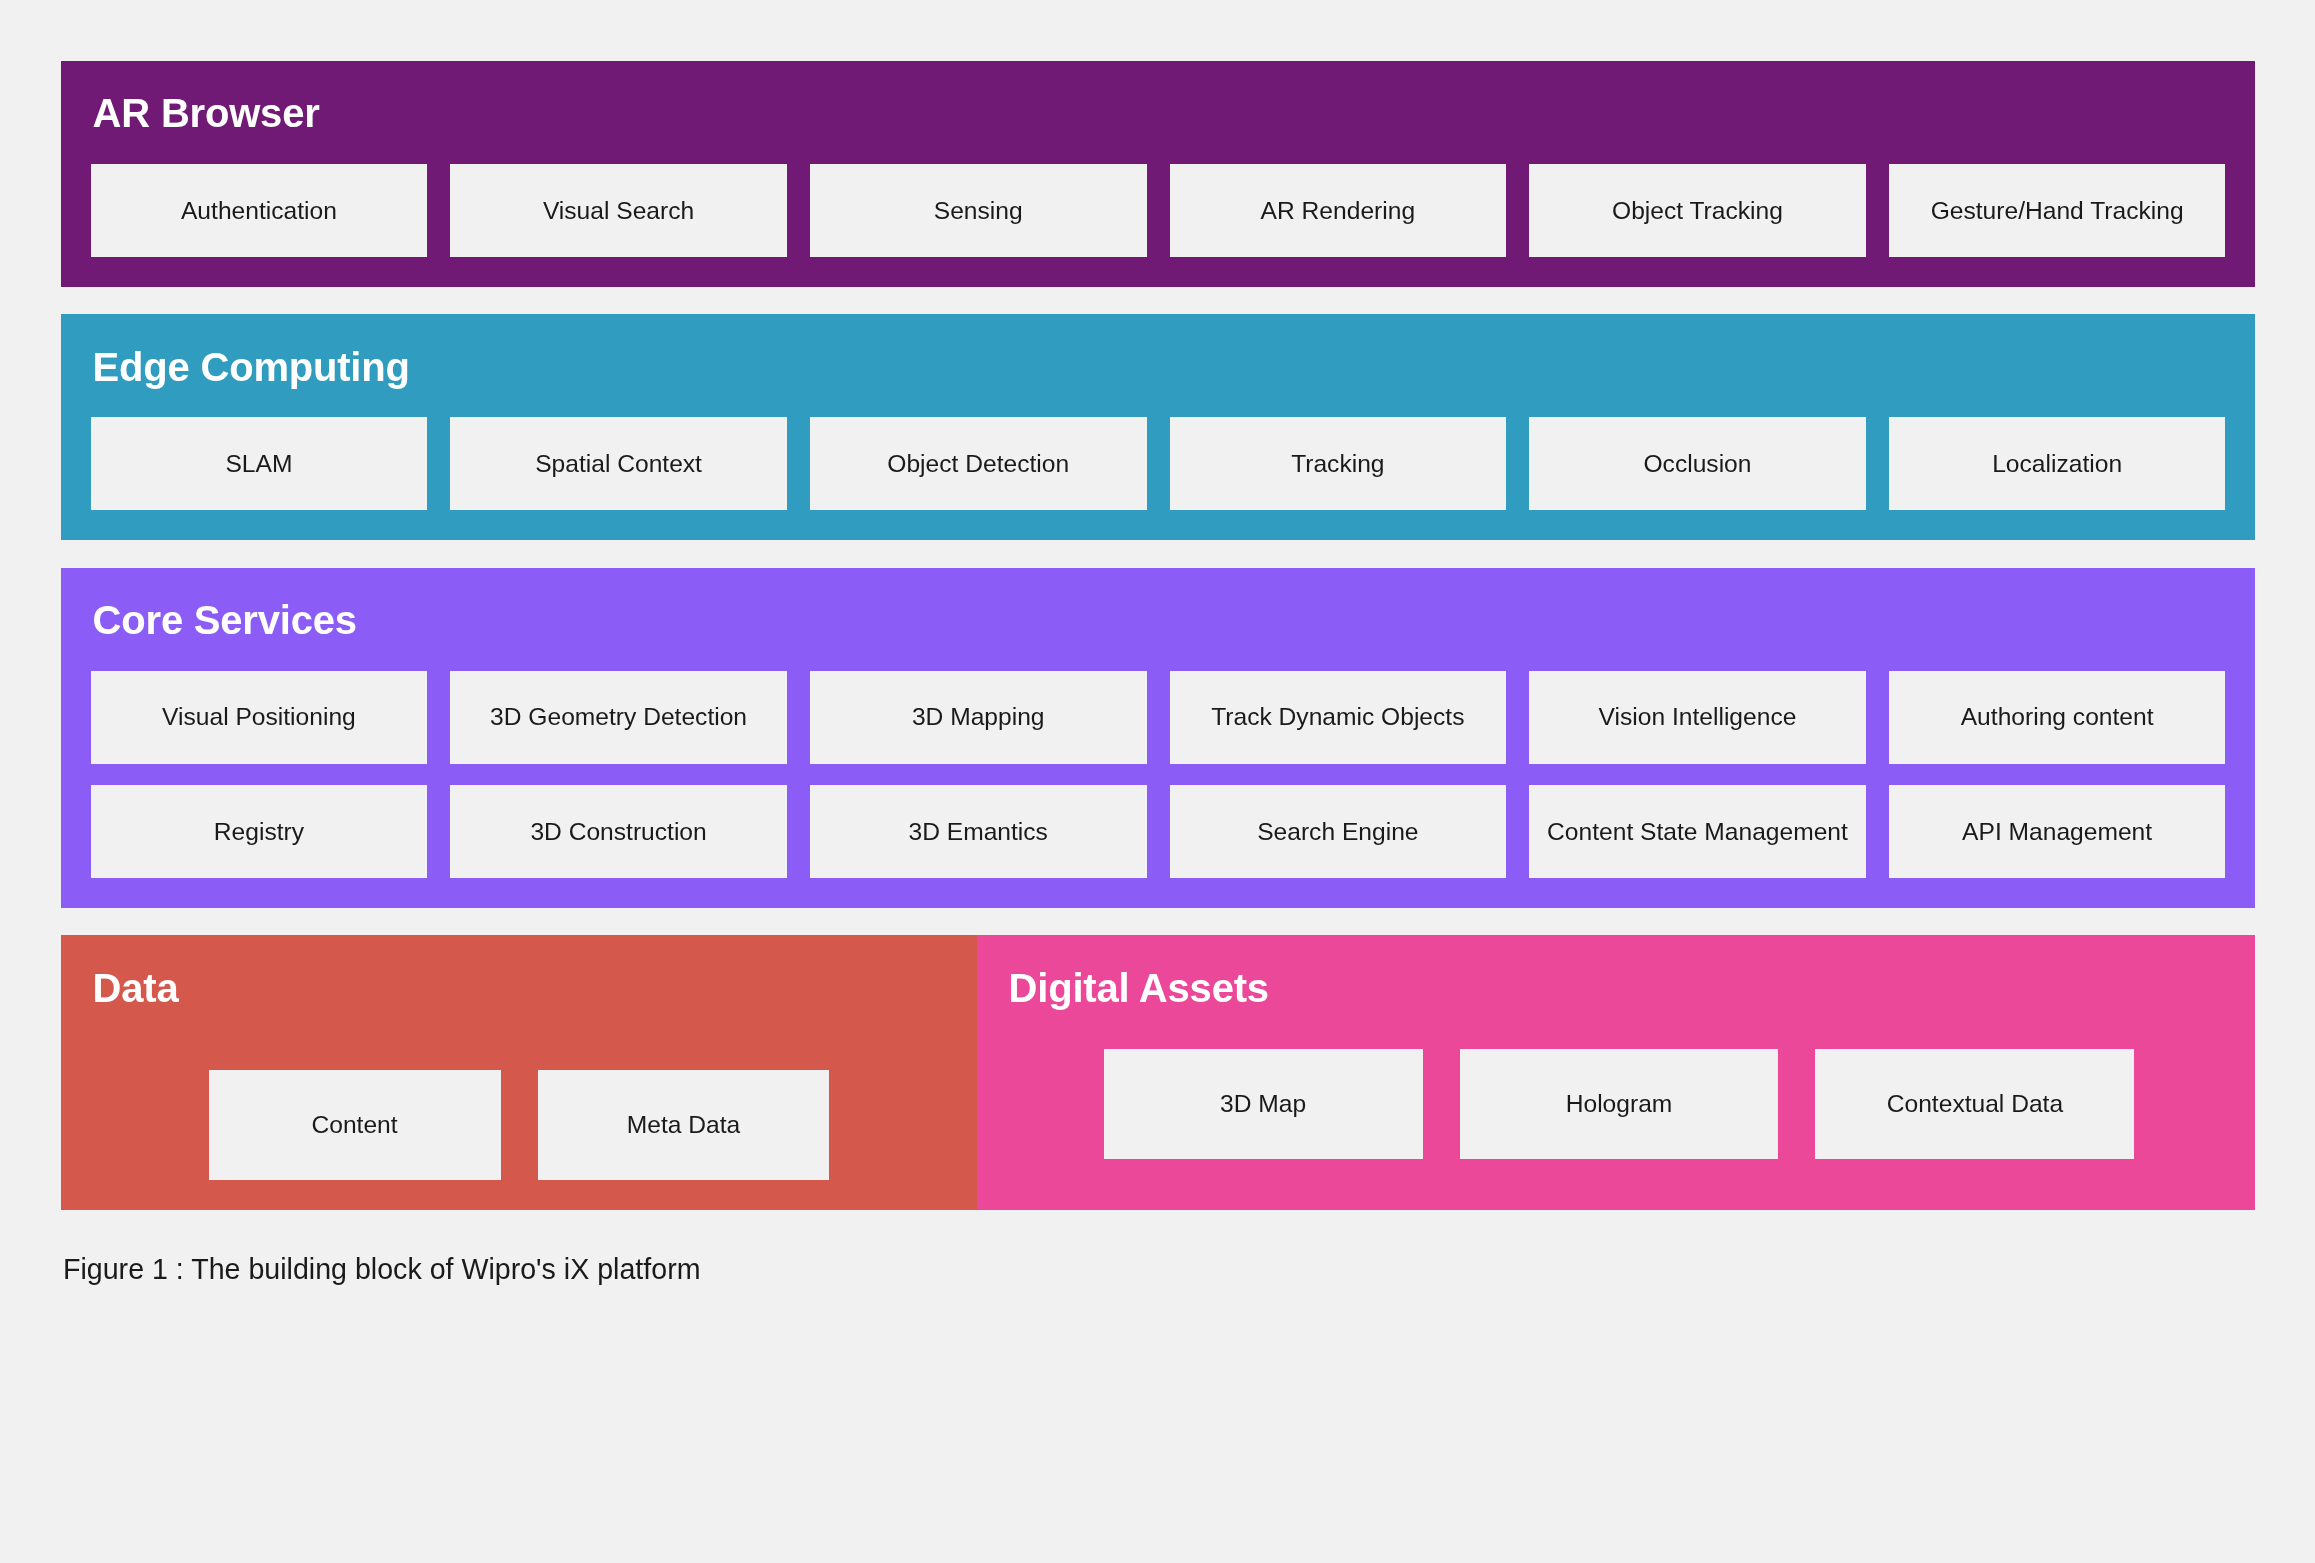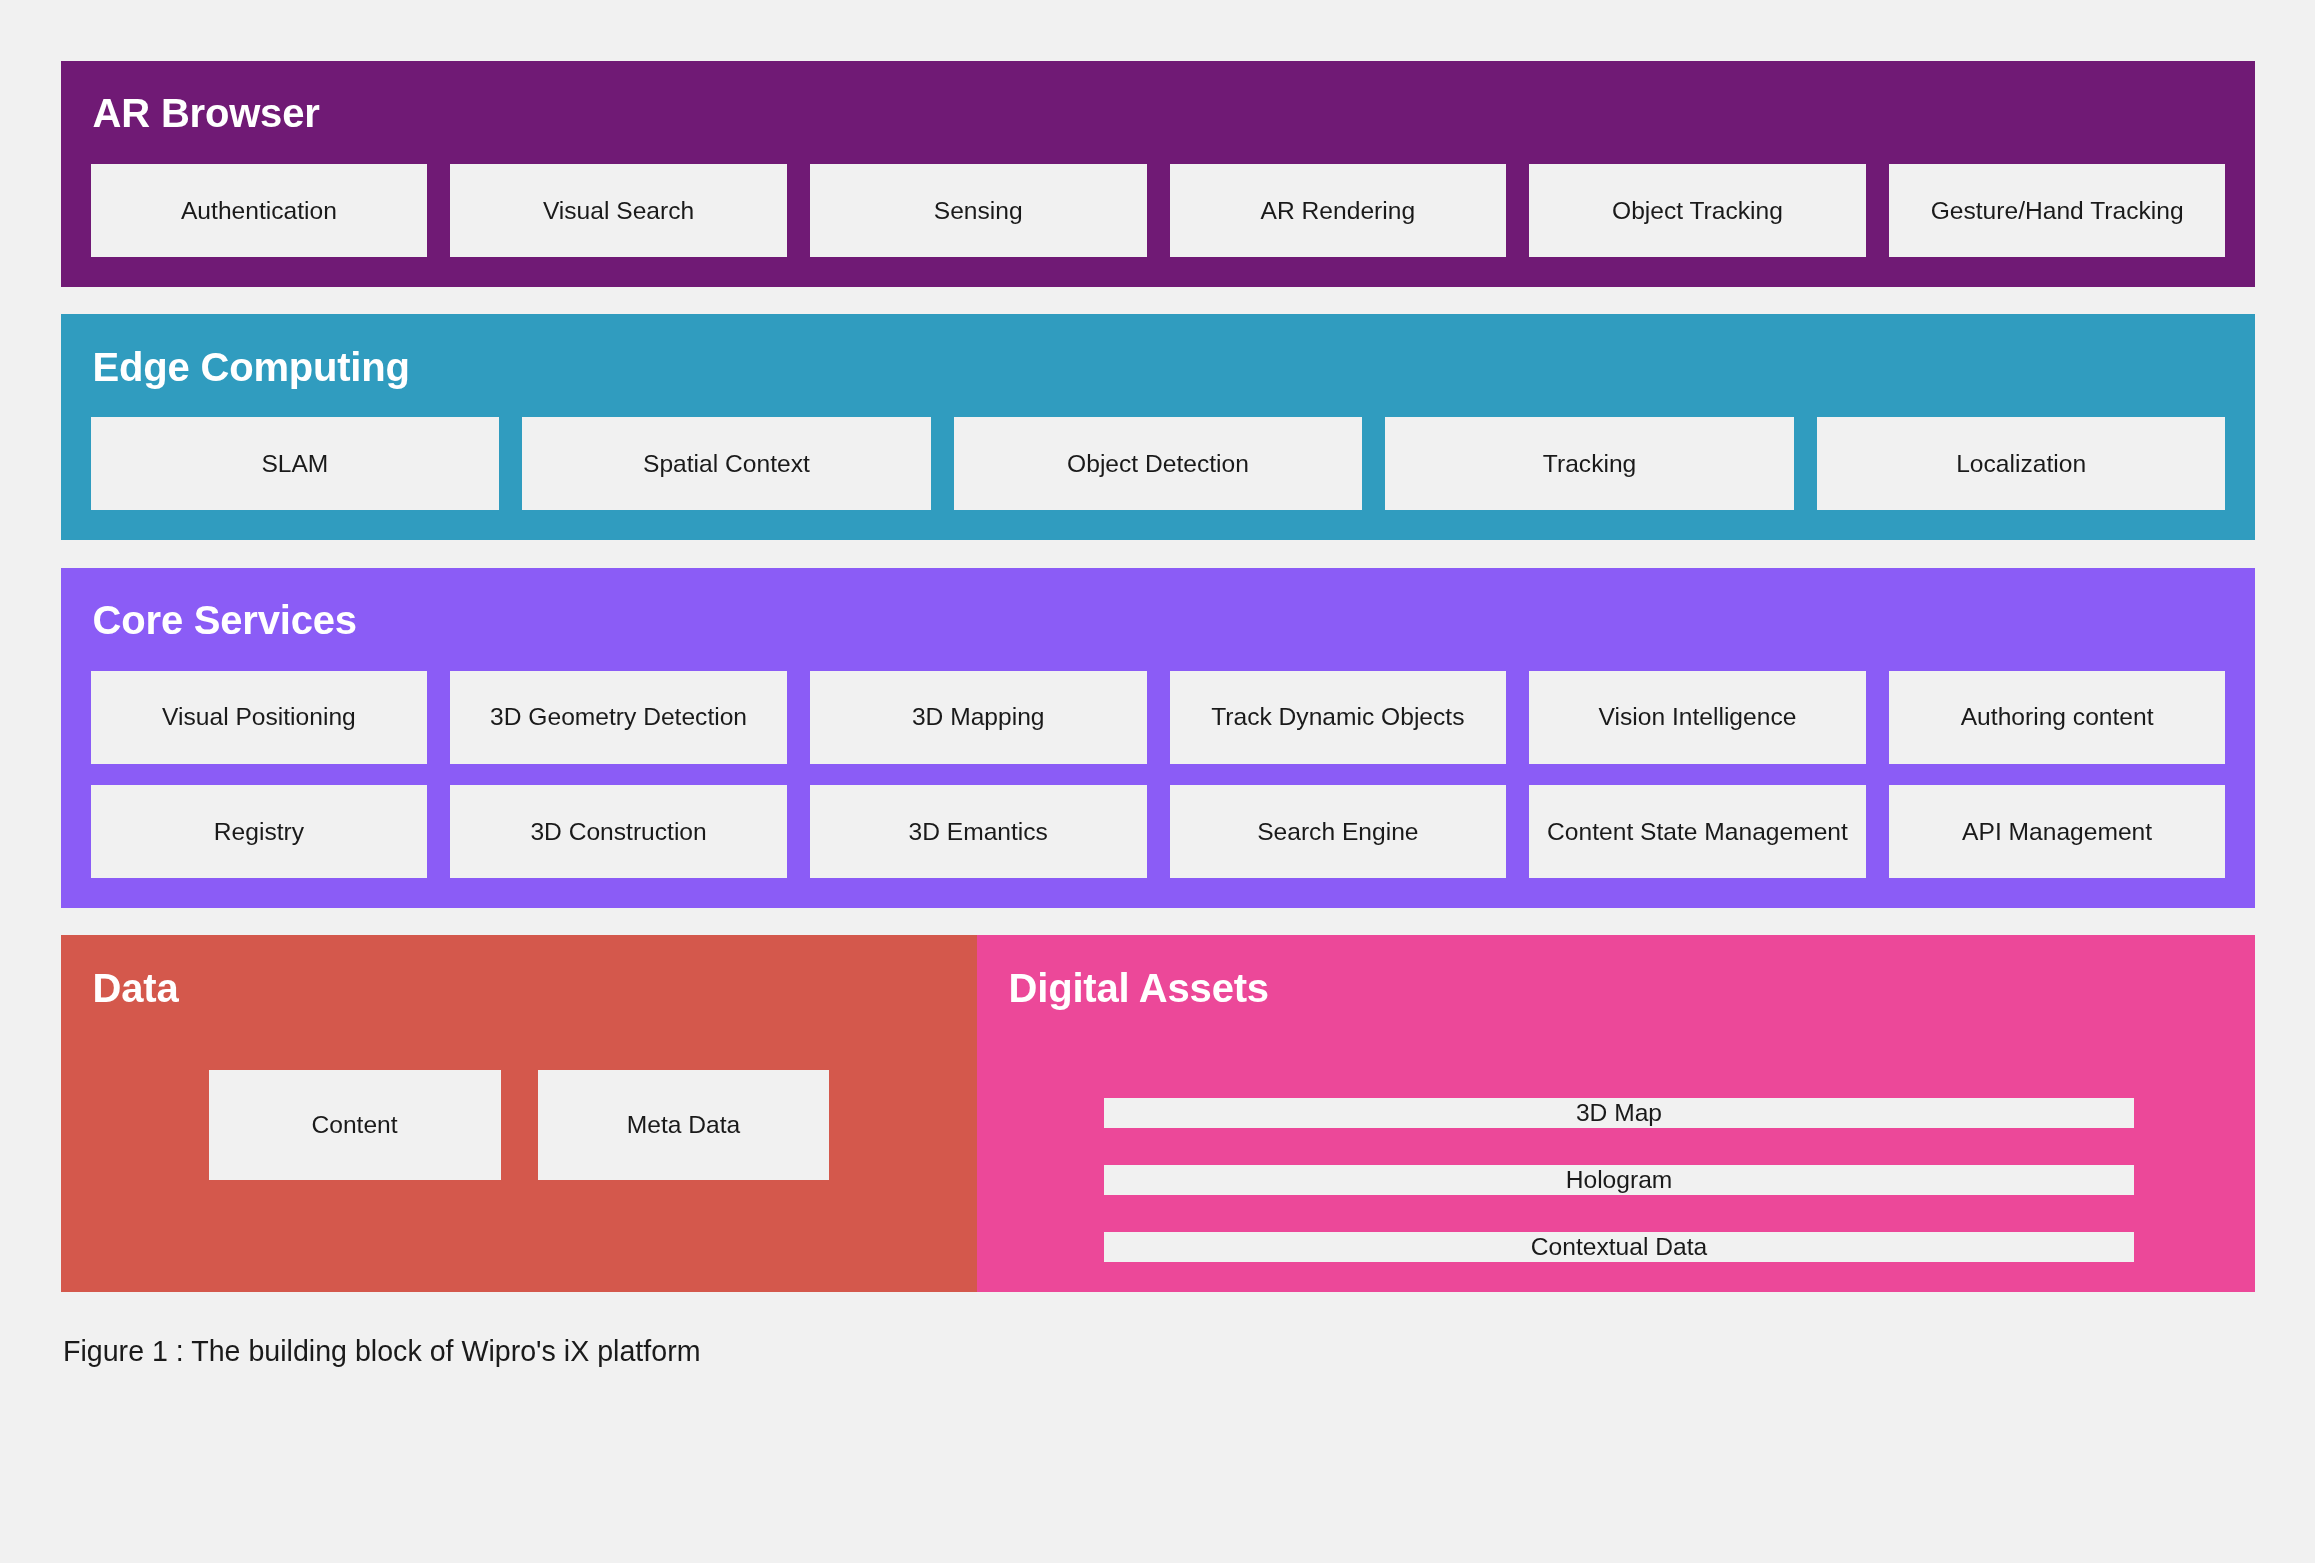--- a/index.html
+++ b/index.html
@@ -82,24 +82,23 @@
   .chip-row-data {
     display: flex;
     gap: 37px;
     margin-top: 61px;
     padding-left: 118px;
     padding-right: 118px;
   }
   .chip-row-assets {
     display: flex;
     gap: 37px;
-    margin-top: 89px;
+    margin-top: 40px;
     padding-left: 97px;
     padding-right: 91px;
-    flex-direction: column;
   }
   .chip-row-data .chip,
   .chip-row-assets .chip { height: 110px; }
 
   
   .caption {
     margin-top: 43px;
     padding-left: 2px;
     font-size: 28.6px;
     color: #1A1A1A;
@@ -145,20 +144,23 @@
       <div class="chip">
         <span>Spatial Context</span>
       </div>
       <div class="chip">
         <span>Object Detection</span>
       </div>
       <div class="chip">
         <span>Tracking</span>
       </div>
       <div class="chip">
+        <span>Occlusion</span>
+      </div>
+      <div class="chip">
         <span>Localization</span>
       </div>
     </div>
   </section>
 
   <section class="layer layer-core">
     <h2 class="layer-title">Core Services</h2>
     <div class="chip-row">
       <div class="chip">
         <span>Visual Positioning</span>

